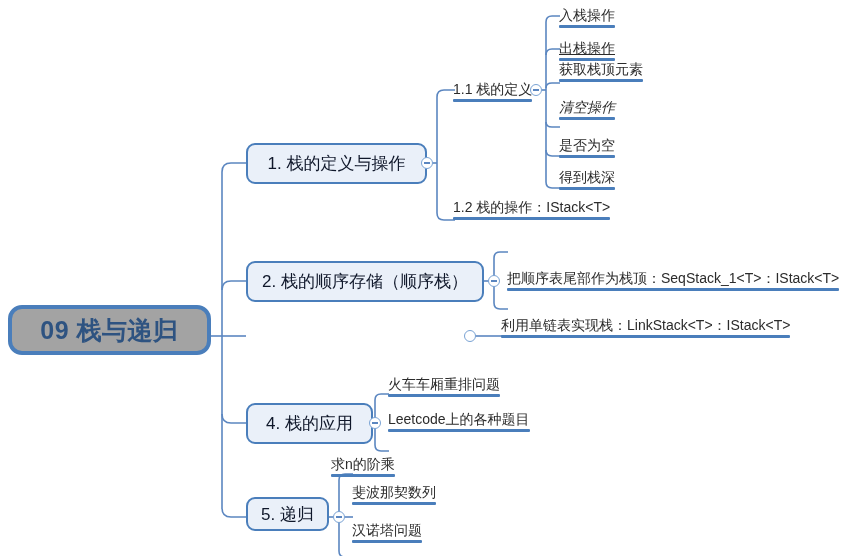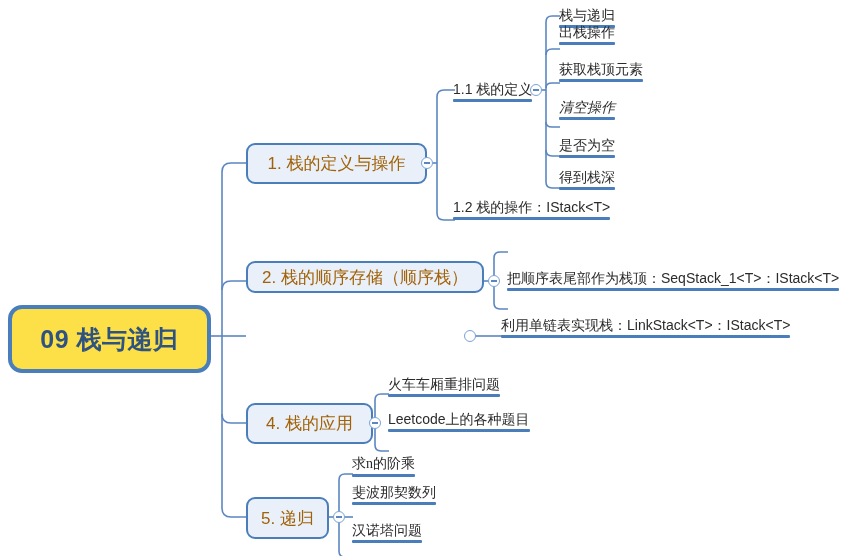--- a/index.html
+++ b/index.html
@@ -3,33 +3,33 @@
 <meta charset="utf-8">
 <style>
   html,body{margin:0;padding:0;background:#ffffff;}
   body{width:855px;height:556px;overflow:hidden;
        font-family:"Liberation Sans","DejaVu Sans",sans-serif;}
   #canvas{position:relative;width:855px;height:556px;}
   svg.wires{position:absolute;left:0;top:0;width:855px;height:556px;pointer-events:none;}
 
   
   .root{
-    position:absolute;left:8px;top:305px;width:203px;height:68px;
+    position:absolute;left:8px;top:305px;width:203px;height:50px;
     box-sizing:border-box;
-    background:#fde047;border:4px solid #4a7ebb;border-radius:14px;
+    background:#a3a3a3;border:4px solid #4a7ebb;border-radius:14px;
     display:flex;align-items:center;justify-content:center;
     color:#2e5381;font-size:25px;font-weight:bold;letter-spacing:.5px;
   }
 
   
   .branch{
     position:absolute;box-sizing:border-box;
     background:#eaf0f9;border:2.5px solid #4a7ebb;border-radius:9px;
     display:flex;align-items:center;justify-content:center;
-    color:#a16207;font-size:17px;white-space:nowrap;padding:0 12px;
+    color:#0f172a;font-size:17px;white-space:nowrap;padding:0 12px;
   }
 
   
   .leaf{
     position:absolute;white-space:nowrap;color:#2b2b2b;font-size:14px;
     padding:0 3px 3px 3px;line-height:18px;
   }
   .leaf .bar{
     display:block;height:3px;background:#4a7ebb;margin-top:1px;border-radius:1px;
   }
@@ -109,45 +109,45 @@
     <span class="bar"></span>
   </div>
   <div class="toggle minus" style="left:530px;top:84px;"></div>
 
   <div class="leaf" style="left:450px;top:198px;">
     <span>1.2 栈的操作：IStack&lt;T&gt;</span>
     <span class="bar"></span>
   </div>
 
   <div class="leaf" style="left:556px;top:6px;">
-    <span>栈与递归</span>
+    <span>入栈操作</span>
     <span class="bar"></span>
   </div>
-  <div class="leaf" style="left:556px;top:23px;">
+  <div class="leaf" style="left:556px;top:39px;text-decoration:underline;">
     <span>出栈操作</span>
     <span class="bar"></span>
   </div>
   <div class="leaf" style="left:556px;top:60px;">
     <span>获取栈顶元素</span>
     <span class="bar"></span>
   </div>
   <div class="leaf" style="left:556px;top:98px;font-style:italic;">
     <span>清空操作</span>
     <span class="bar"></span>
   </div>
   <div class="leaf" style="left:556px;top:136px;">
     <span>是否为空</span>
     <span class="bar"></span>
   </div>
   <div class="leaf" style="left:556px;top:168px;">
     <span>得到栈深</span>
     <span class="bar"></span>
   </div>
 
-  <div class="branch" style="left:246px;top:261px;width:238px;height:32px;text-align:right;">2. 栈的顺序存储（顺序栈）</div>
+  <div class="branch" style="left:246px;top:261px;width:238px;height:41px;text-align:right;">2. 栈的顺序存储（顺序栈）</div>
   <div class="toggle minus" style="left:488px;top:275px;"></div>
 
   <div class="leaf" style="left:504px;top:241px;">
     <span class="bar"></span>
   </div>
   <div class="leaf" style="left:504px;top:269px;">
     <span>把顺序表尾部作为栈顶：SeqStack_1&lt;T&gt;：IStack&lt;T&gt;</span>
     <span class="bar"></span>
   </div>
 
@@ -163,24 +163,24 @@
 
   <div class="leaf" style="left:385px;top:375px;">
     <span>火车车厢重排问题</span>
     <span class="bar"></span>
   </div>
   <div class="leaf" style="left:385px;top:410px;">
     <span>Leetcode上的各种题目</span>
     <span class="bar"></span>
   </div>
 
-  <div class="branch" style="left:246px;top:497px;width:83px;height:42px;">5. 递归</div>
+  <div class="branch" style="left:246px;top:497px;width:83px;height:34px;">5. 递归</div>
   <div class="toggle minus" style="left:333px;top:511px;"></div>
 
-  <div class="leaf" style="left:349px;top:455px;font-family:Liberation Serif, serif;">
+  <div class="leaf" style="left:328px;top:455px;">
     <span>求n的阶乘</span>
     <span class="bar"></span>
   </div>
   <div class="leaf" style="left:349px;top:476px;margin-top:7px;">
     <span>斐波那契数列</span>
     <span class="bar"></span>
   </div>
   <div class="leaf" style="left:349px;top:521px;text-align:center;">
     <span>汉诺塔问题</span>
     <span class="bar"></span>

